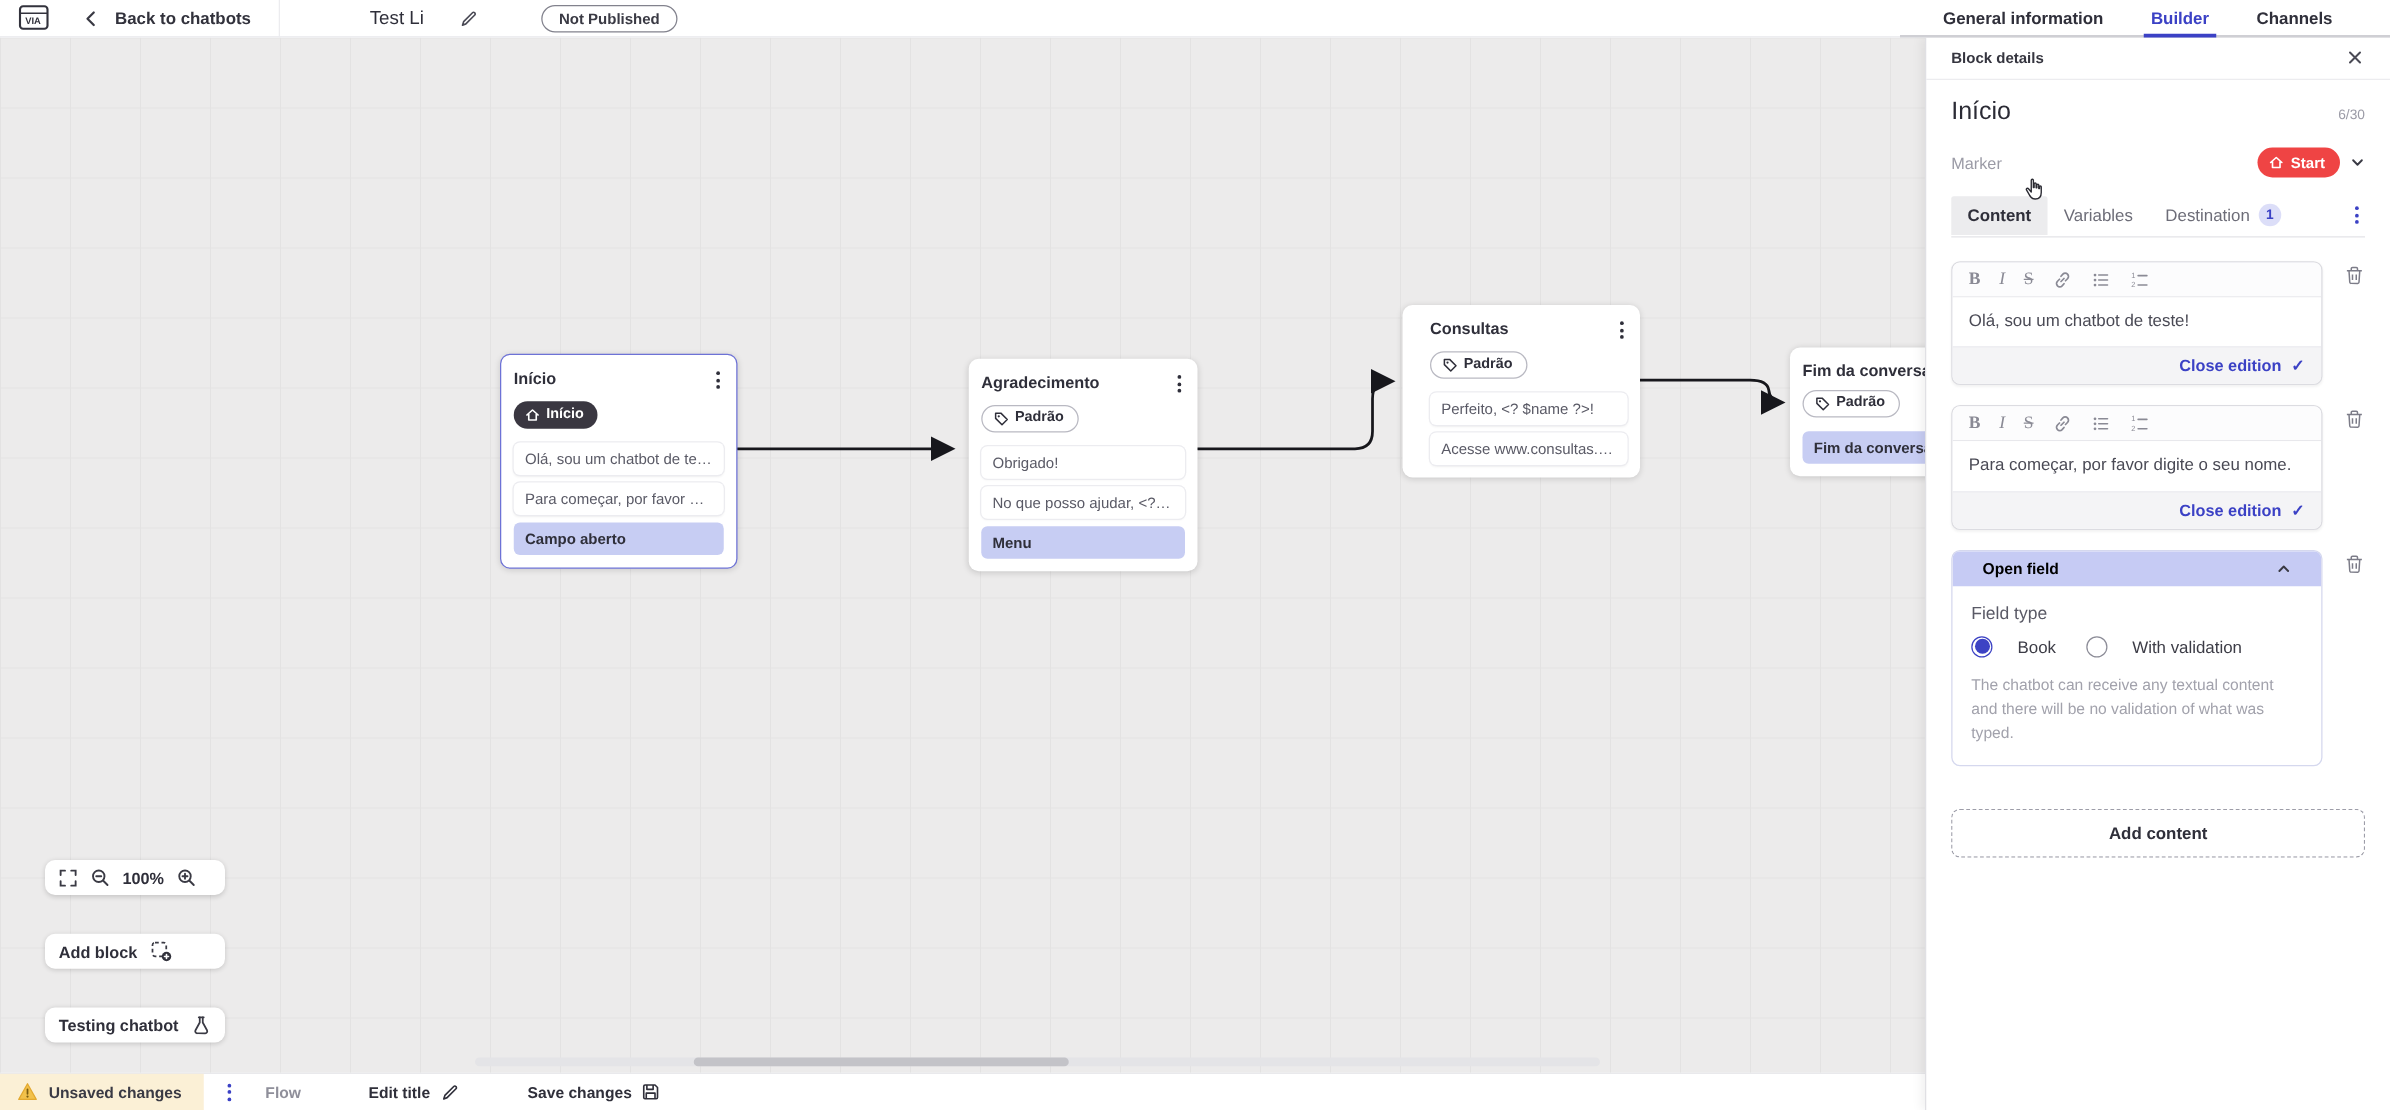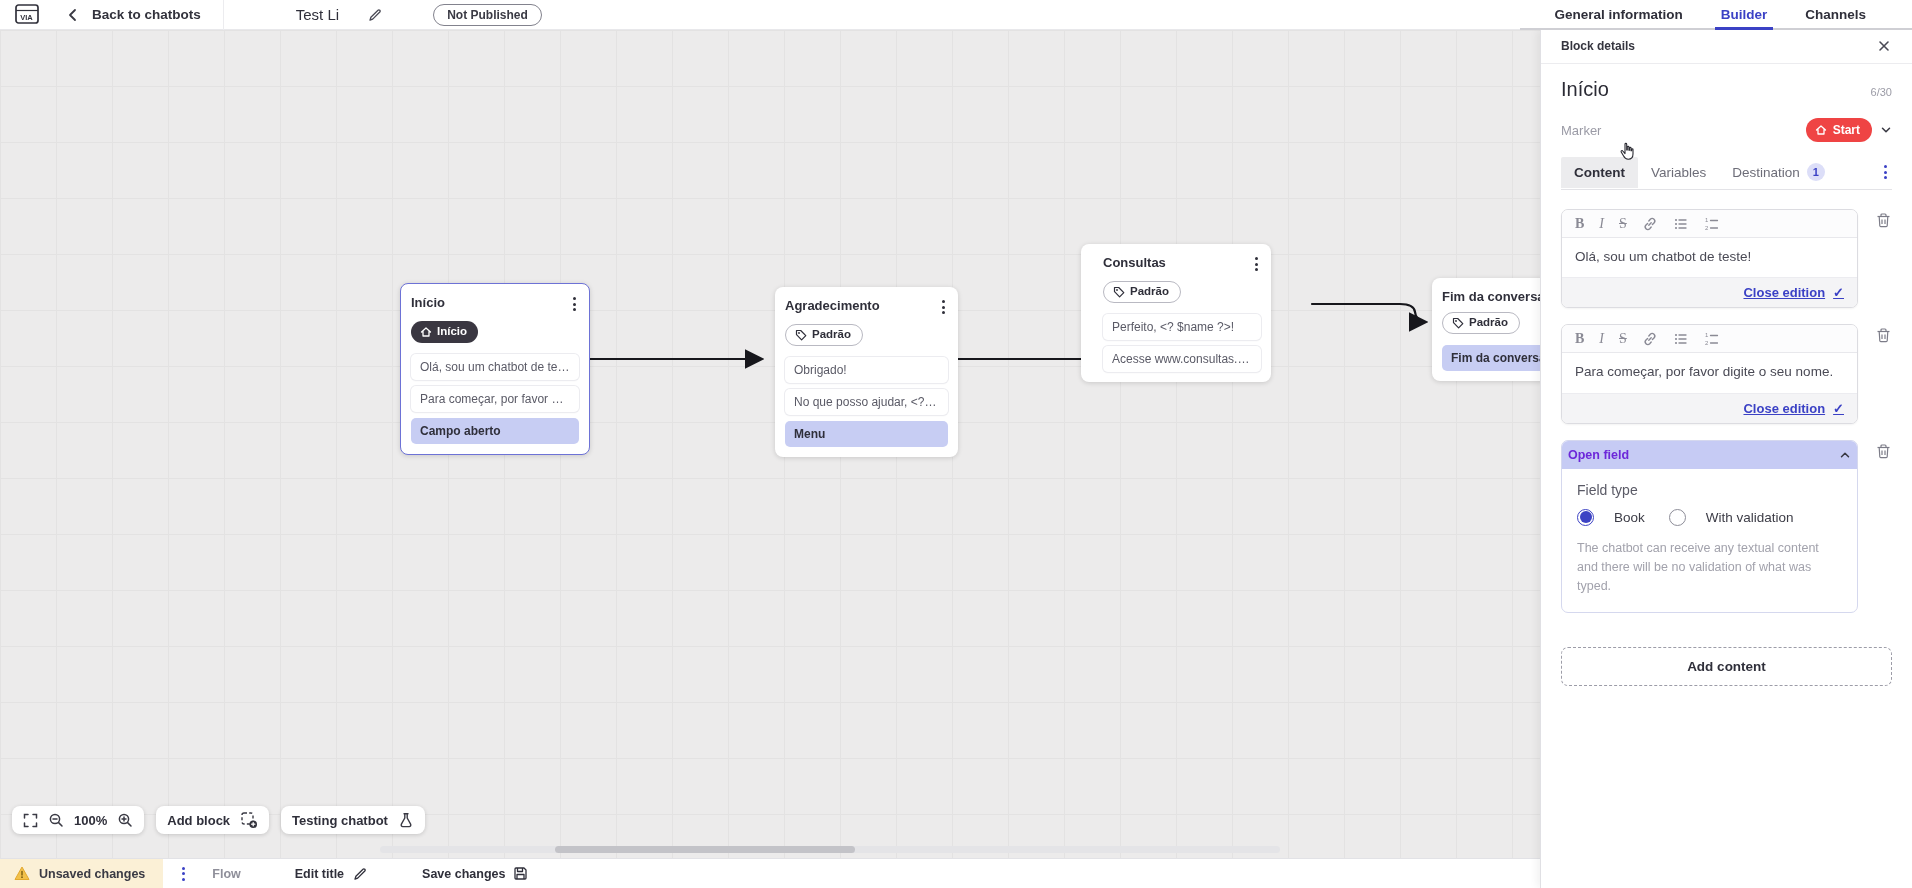--- a/index.html
+++ b/index.html
@@ -52,21 +52,21 @@
   .bpill { margin-top:8px; display:inline-flex; align-items:center; gap:5px;
            border-radius:999px; font-size:11.5px; font-weight:700; line-height:1; }
   .bpill.dark { background:#3a3741; color:#fff; padding:5px 11px 5px 9px; }
   .bpill.outline { background:#fff; border:1px solid #b9b9c2; color:#2f2f3a; padding:4px 11px 4px 9px; }
   .brows { margin-top:11px; display:flex; flex-direction:column; gap:6px; }
   .brow { background:#fff; border-radius:5px; padding:6px 9px; font-size:12px; color:#5a5a66;
           box-shadow:0 0 0 1px #ececf0, 0 1px 2px rgba(0,0,0,.06);
           white-space:nowrap; overflow:hidden; text-overflow:ellipsis; }
   .brow.hl { background:#c7cdf3; color:#2f2f3a; font-weight:600; box-shadow:none; }
 
-  .canvas-controls { position:absolute; left:12px; bottom:24px; display:flex; gap:12px; }
+  .canvas-controls { position:absolute; left:36px; bottom:24px; display:flex; gap:31px;flex-direction:column; }
   .ctrl-card { background:#fff; border-radius:8px; box-shadow:0 1px 4px rgba(0,0,0,.16);
                height:28px; display:flex; align-items:center; gap:10px; padding:0 11px;
                font-size:13px; font-weight:700; color:#2f2f3a; cursor:pointer; }
   .ctrl-card .icon { color:#3a3a44; display:flex; }
 
   .hscroll-track { position:absolute; left:380px; bottom:5px; width:900px; height:7px;
                    background:#e4e4e7; border-radius:4px; }
   .hscroll-thumb { position:absolute; left:175px; top:0; width:300px; height:7px;
                    background:#c3c3c8; border-radius:4px; cursor:grab; }
 
@@ -111,28 +111,28 @@
             box-shadow:0 1px 2px rgba(0,0,0,.05); }
   .etoolbar { display:flex; align-items:center; gap:15px; padding:6px 13px 5px;
               border-bottom:1px solid #e8e8ec; background:#fcfcfd; color:#8a8a95; }
   .tbtn { cursor:pointer; display:flex; align-items:center; font-size:13px; line-height:1; }
   .tbtn.b { font-weight:700; font-family:"Liberation Serif", serif; font-size:14px; }
   .tbtn.i { font-style:italic; font-family:"Liberation Serif", serif; font-size:14px; }
   .tbtn.s { text-decoration:line-through; font-family:"Liberation Serif", serif; font-size:14px; }
   .ebody { padding:9px 13px 10px; font-size:13.5px; color:#4a4a55; line-height:1.5; background:#fff; min-height:20px; }
   .efooter { background:#f4f4f6; border-top:1px solid #ececf0; padding:7px 13px;
              display:flex; justify-content:flex-end; align-items:center; gap:8px;
-             color:#3b41c5; font-weight:700; font-size:13px; cursor:pointer;text-decoration:underline; }
+             color:#3b41c5; font-weight:700; font-size:13px; cursor:pointer; }
   .trash-col { width:34px; display:flex; justify-content:flex-end; align-items:flex-start; padding-top:3px; }
   .trash { color:#7c7c88; cursor:pointer; }
 
   .openfield-row { display:flex; margin-top:16px; }
   .openfield { flex:1; border:1px solid #d5d8ee; border-radius:7px; overflow:hidden; background:#fff; }
-  .of-header { background:#c6cbf4; padding:7px 6px; display:flex; align-items:center;
-               justify-content:space-between; font-size:12.5px; font-weight:600; color:#6d28d9; cursor:pointer; }
+  .of-header { background:#c6cbf4; padding:7px 24px; display:flex; align-items:center;
+               justify-content:space-between; font-size:12.5px; font-weight:600; color:#000000; cursor:pointer; }
   .of-body { padding:13px 15px 15px; }
   .of-fieldtype { font-size:14px; color:#5a5a66; }
   .radio-row { margin-top:11px; display:flex; align-items:center; gap:24px; }
   .radio-opt { display:flex; align-items:center; gap:20px; font-size:13.5px; color:#3c3c46; cursor:pointer; }
   .radio { width:17px; height:17px; border-radius:50%; border:1.6px solid #8d8d98; background:#fff; position:relative; }
   .radio.on { border-color:#3d43c4; }
   .radio.on::after { content:""; position:absolute; inset:1.5px; border-radius:50%; background:#3d43c4; }
   .of-help { margin-top:13px; font-size:12.5px; color:#a2a2ac; line-height:1.55; }
 
   .add-content { margin-top:34px; width:100%; background:transparent; border:1.5px dashed #9d9da8;
@@ -235,21 +235,21 @@
           </span>
           <span>Padrão</span>
         </span>
         <div class="brows">
           <div class="brow">Obrigado!</div>
           <div class="brow">No que posso ajudar, &lt;? $name ...</div>
           <div class="brow hl">Menu</div>
         </div>
       </div>
 
-      <div class="block" style="left:1081px; top:214px;padding-left:22px;">
+      <div class="block" style="left:1122px; top:214px;padding-left:22px;">
         <div class="bhead">
           <span>Consultas</span>
           <span class="kebab">
               <i></i>
               <i></i>
               <i></i>
             </span>
         </div>
         <span class="bpill outline">
           <span>

